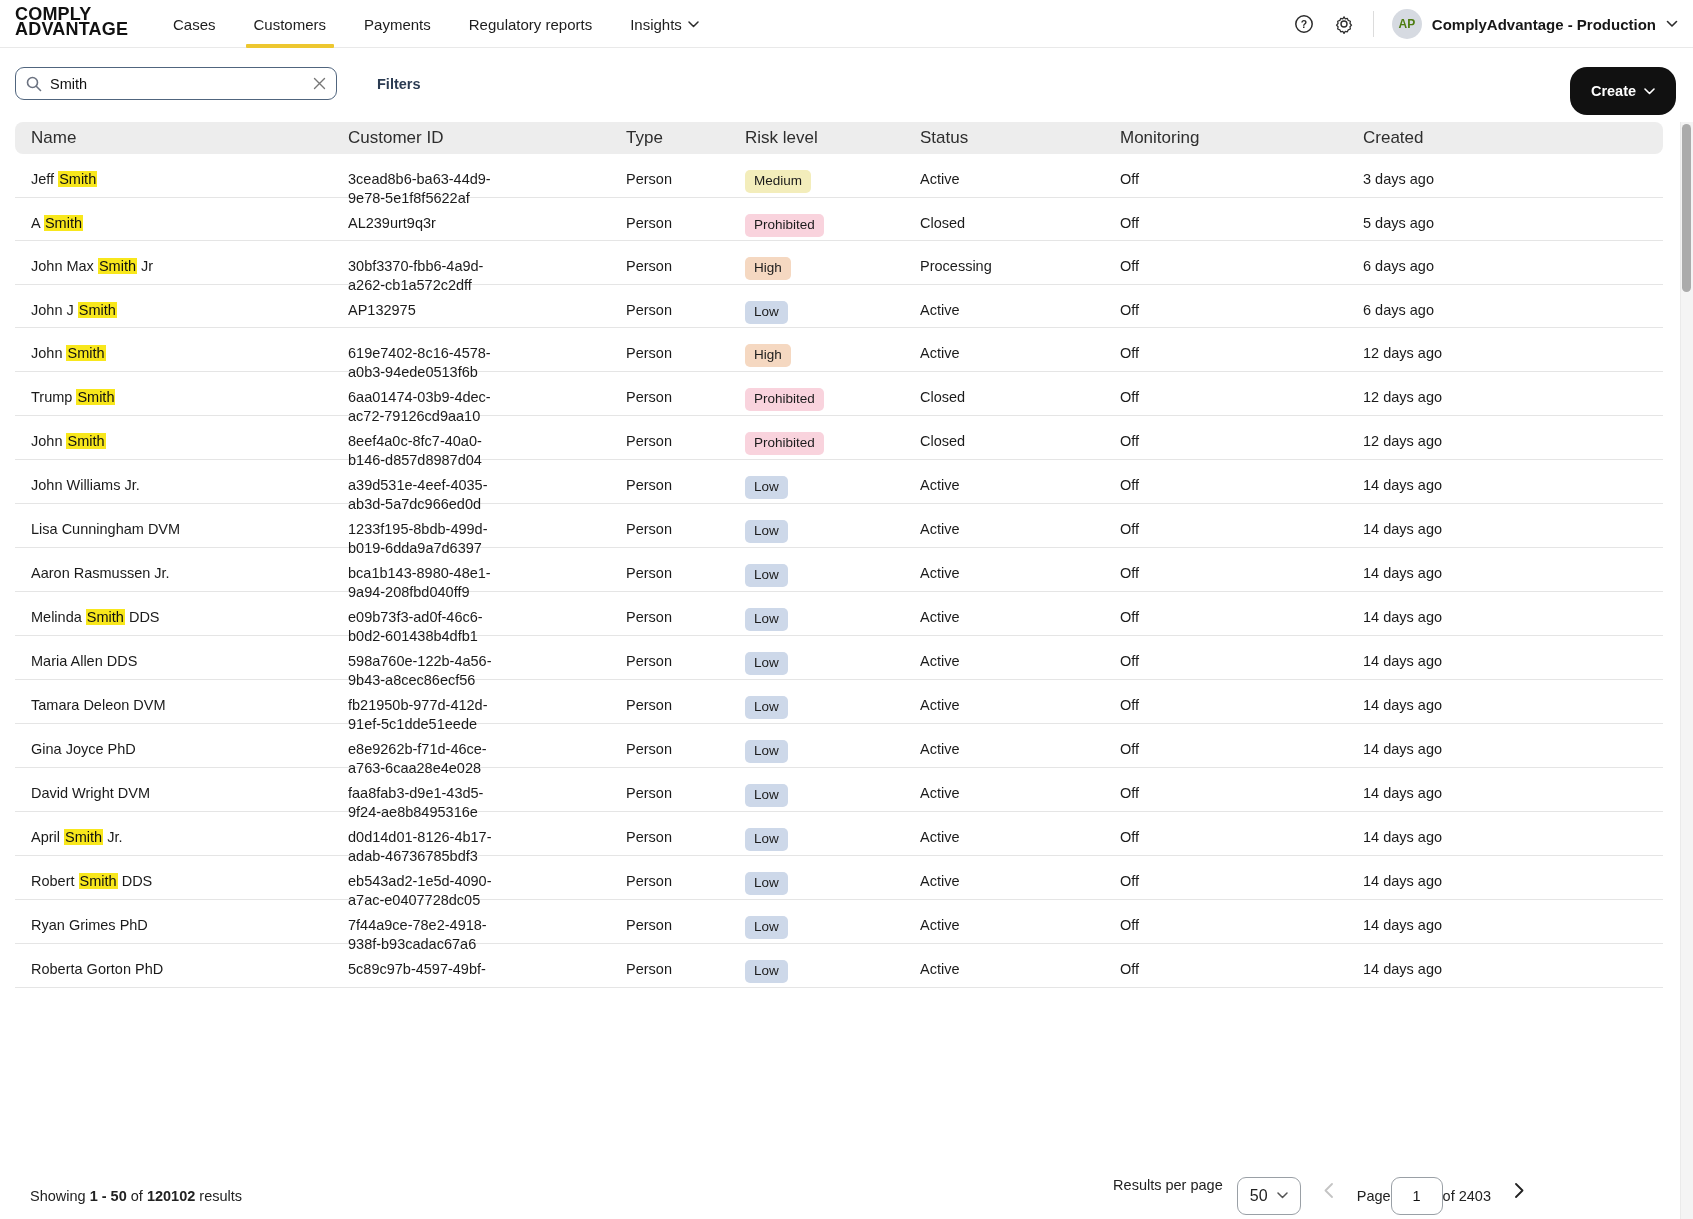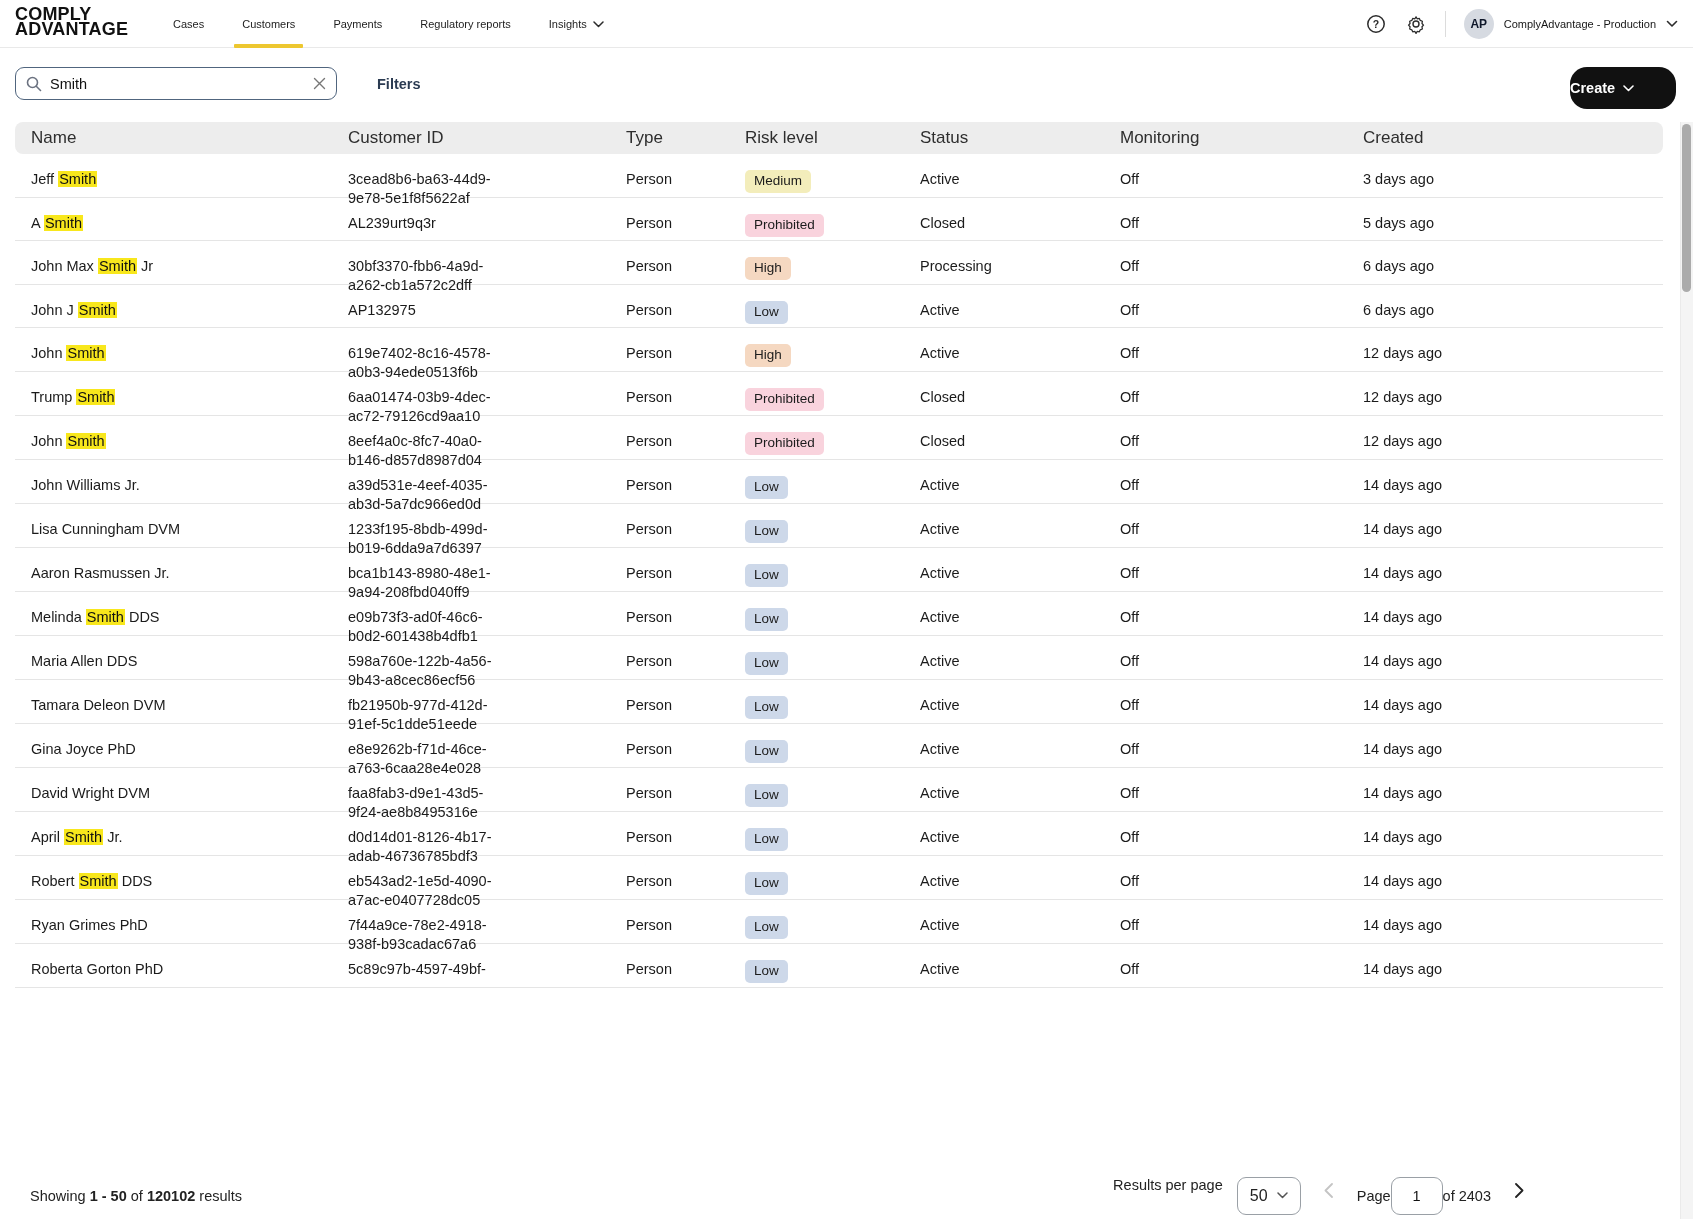--- a/index.html
+++ b/index.html
@@ -6,46 +6,46 @@
   html,body { width:1693px; height:1219px; overflow:hidden; background:#fff;
     font-family:"Liberation Sans","DejaVu Sans",sans-serif; color:#1b1b1b; }
   body { position:relative; }
 
   
   .topnav { position:absolute; top:0; left:0; right:0; height:48px;
     border-bottom:1px solid #e9e9e9; background:#fff; display:flex; align-items:center; }
   .logo { position:absolute; left:15px; top:7px; font-weight:800; font-size:18px;
     line-height:15px; letter-spacing:.2px; color:#111; }
   .tabs { position:absolute; left:171px; top:0; height:48px; display:flex; gap:34px; }
-  .tab { position:relative; height:48px; display:flex; align-items:center; font-size:11px;
+  .tab { position:relative; height:48px; display:flex; align-items:center; font-size:15px;
     color:#1d1d1d; cursor:pointer; padding:0 2px; }
   .tab.active .tab-underline { position:absolute; left:-6px; right:-6px; bottom:0;
     height:4px; background:#edc72f; border-radius:1px; }
   .tab .chev { margin-left:6px; }
   .nav-right { position:absolute; right:15px; top:0; height:48px; display:flex;
     align-items:center; gap:18px; }
   .icon-btn { width:22px; height:22px; display:flex; align-items:center; justify-content:center; cursor:pointer; }
   .vdivider { width:1px; height:26px; background:#dcdcdc; }
-  .avatar { width:30px; height:30px; border-radius:50%; background:#d6dae1; color:#0f172a;
+  .avatar { width:30px; height:30px; border-radius:50%; background:#d6dae1; color:#4d7c0f;
     font-size:12px; font-weight:700; display:flex; align-items:center; justify-content:center; }
   .account { display:flex; align-items:center; gap:10px; cursor:pointer; }
-  .account-name { font-size:11px; font-weight:400; color:#171717; }
+  .account-name { font-size:15px; font-weight:700; color:#171717; }
 
   
   .searchbox { position:absolute; left:15px; top:67px; width:322px; height:33px;
     border:1.5px solid #50657e; border-radius:9px; display:flex; align-items:center;
     padding:0 10px; gap:8px; background:#fff; }
   .searchbox input { border:none; outline:none; flex:1; font-size:14.5px;
     font-family:inherit; color:#111; background:transparent; }
   .filters-link { position:absolute; left:377px; top:67px; height:33px; display:flex;
     align-items:center; font-size:14.5px; font-weight:700; color:#2b3b52; cursor:pointer; }
-  .create-btn { position:absolute; left:1570px; top:67px; width:106px; height:42px;
+  .create-btn { position:absolute; left:1570px; top:67px; width:106px; height:48px;
     background:#111; color:#fff; border:none; border-radius:17px; font-size:14.5px;
     font-weight:700; font-family:inherit; display:flex; align-items:center;
-    justify-content:flex-start; gap:8px; cursor:pointer; }
+    justify-content:center; gap:8px; cursor:pointer; }
 
   
   .table { position:absolute; left:15px; top:122px; width:1648px; }
   .thead { display:grid; grid-template-columns:317px 278px 119px 175px 200px 243px 1fr;
     background:#ededed; border-radius:8px; height:32px; align-items:center; }
   .thead .th { font-size:17px; color:#2e2e2e; padding-left:16px; }
   .row { display:grid; grid-template-columns:317px 278px 119px 175px 200px 243px 1fr;
     border-bottom:1px solid #e5e5e5; align-items:start; height:44px; cursor:pointer; }
   .row.single { height:43px; }
   .row .cell { padding:16px 8px 0 16px; font-size:14.5px; line-height:19px; color:#1b1b1b; }

